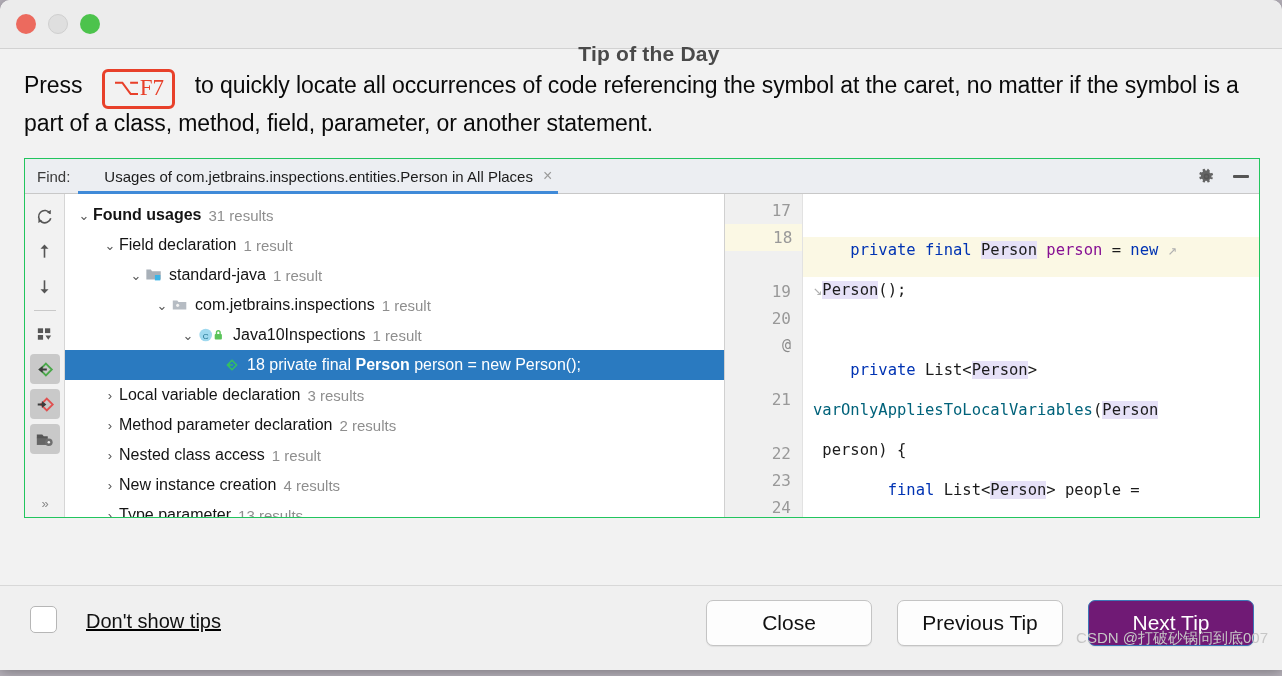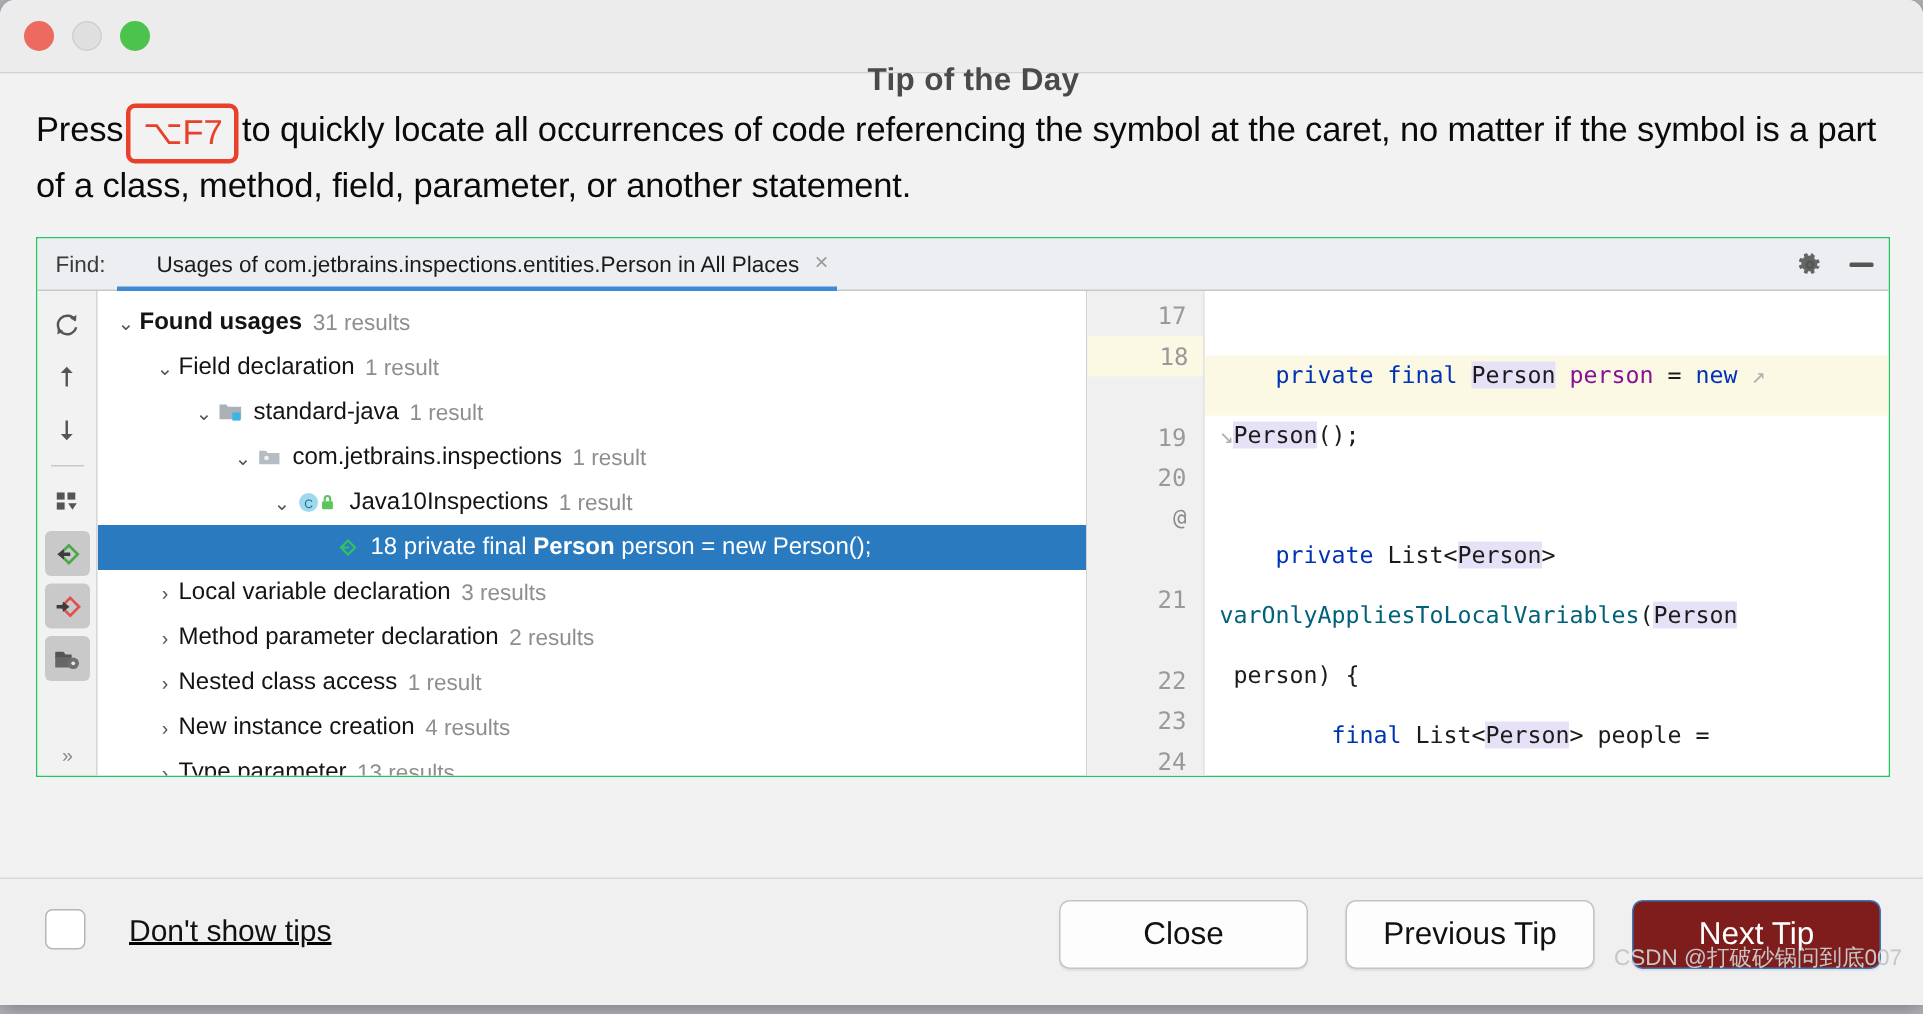--- a/index.html
+++ b/index.html
@@ -46,24 +46,25 @@
     font-size: 23px; line-height: 33px; color: #0a0a0a;
     letter-spacing: -.1px;
   }
   .kbd {
     display: inline-block;
     border: 3px solid #e8402a;
     border-radius: 6px;
     color: #e8402a;
     font-weight: 500;
     padding: 1px 8px 3px 8px;
-    margin: 0 2px;
+    margin: 0 20px;
     line-height: 30px;
     position: relative;
     top: 2px;
+    font-family: Liberation Serif, serif;
   }
   
   .find-panel {
     margin: 14px 22px 0 24px;
     height: 360px;
     background: #fff;
     border: 1px solid #22c55e;
     box-sizing: border-box;
     display: flex;
     flex-direction: column;
@@ -218,21 +219,21 @@
     min-width: 120px;
     padding: 0 22px;
     border-radius: 7px;
     border: 1px solid #c4c4c4;
     background: #fdfdfd;
     font-size: 21px; color: #111;
     display: flex; align-items: center; justify-content: center;
     box-shadow: 0 1px 1px rgba(0,0,0,.07);
   }
   .btn.primary {
-    background: #7f1d1d; border-color: #3d77b7; color: #fff; text-align: right;
+    background: #701a75; border-color: #3d77b7; color: #fff; text-align: right;
   }
   .watermark {
     position: absolute; right: 14px; bottom: 22px;
     font-size: 15px; color: #c6c6c6;
     pointer-events: none;
   }
 </style>
 </head>
 <body>
 

